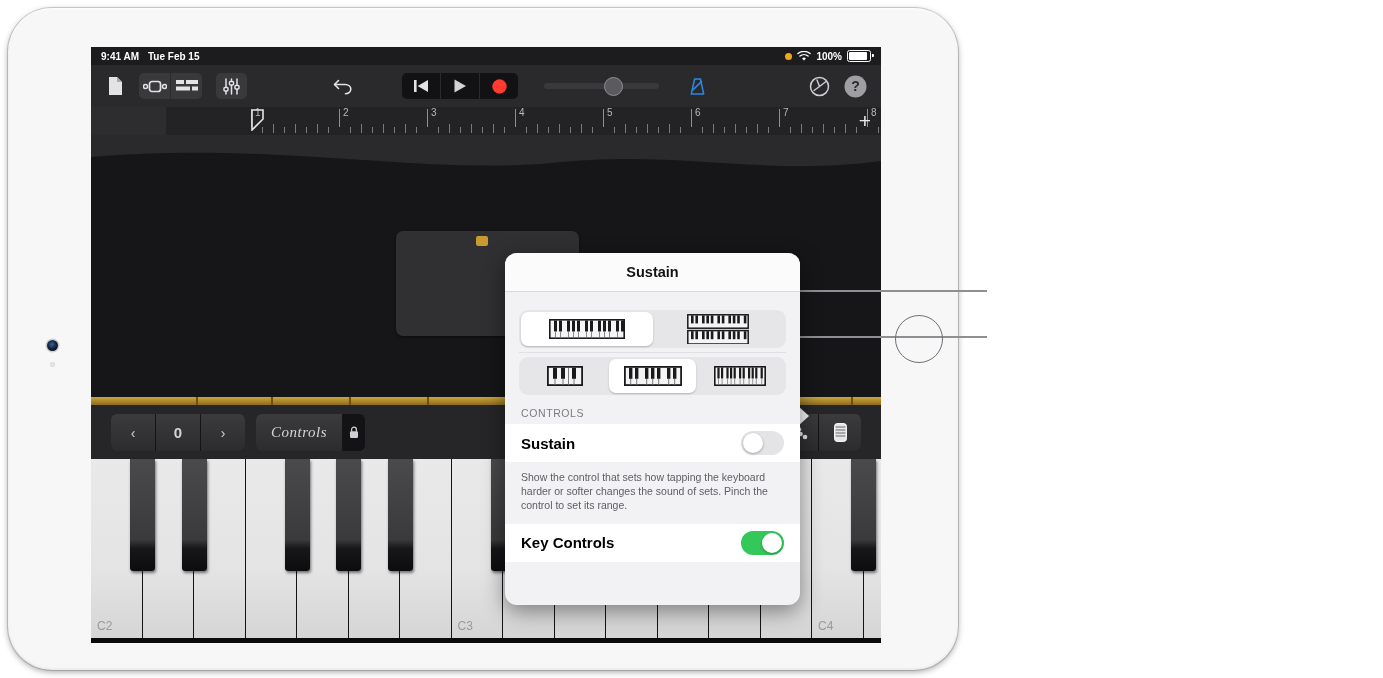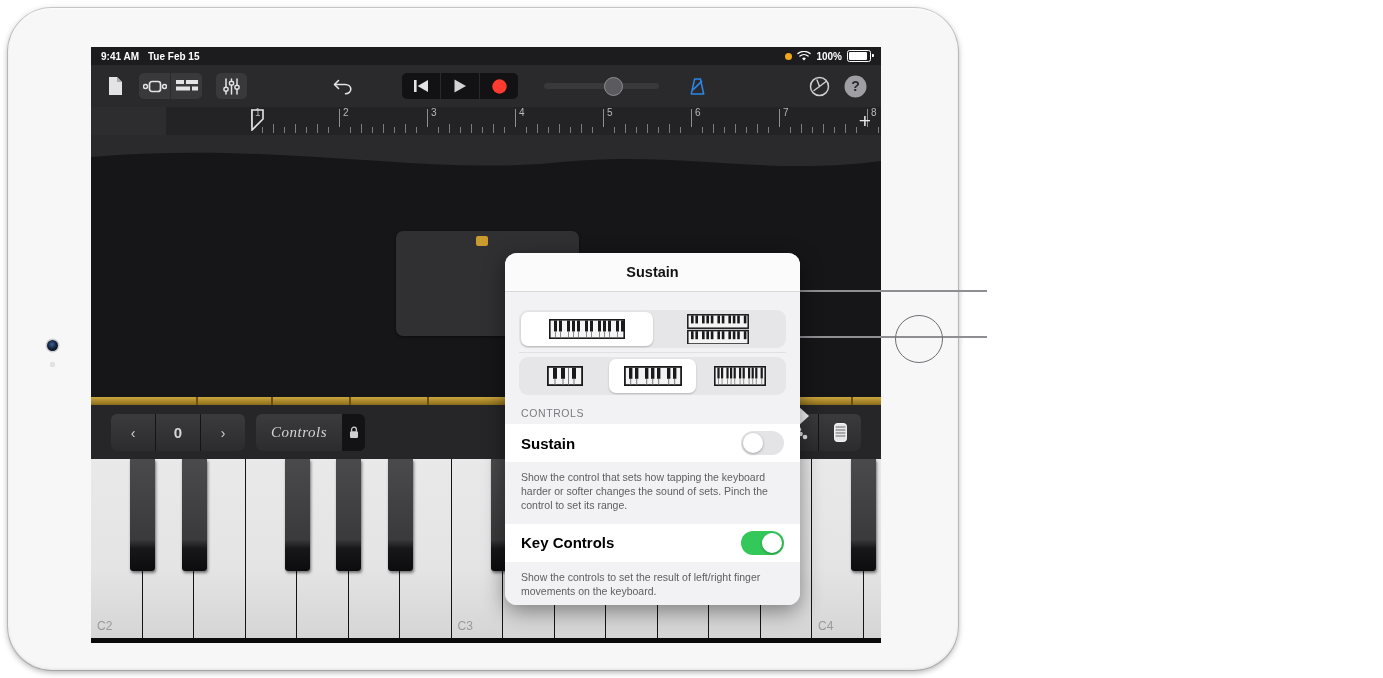--- a/index.html
+++ b/index.html
@@ -592,21 +592,20 @@
         </span>
       </div>
       <div class="desc">Show the control that sets how tapping the keyboard harder or softer changes the sound of sets. Pinch the control to set its range.</div>
 
       <div class="row">
         <span class="lbl">Key Controls</span>
         <span class="tgl on" style="background:#34c759">
           <span class="knob"></span>
         </span>
       </div>
-      <div class="desc">Show the controls to set the result of left/right finger movements on the keyboard.</div>
     </div>
 
   </div>
 </div>
 
 <div class="callout" style="left:705px;top:290px;width:282px;"></div>
 <div class="callout" style="left:688px;top:336px;width:299px;"></div>
 <div id="home-btn"></div>
 
 </body></html>

